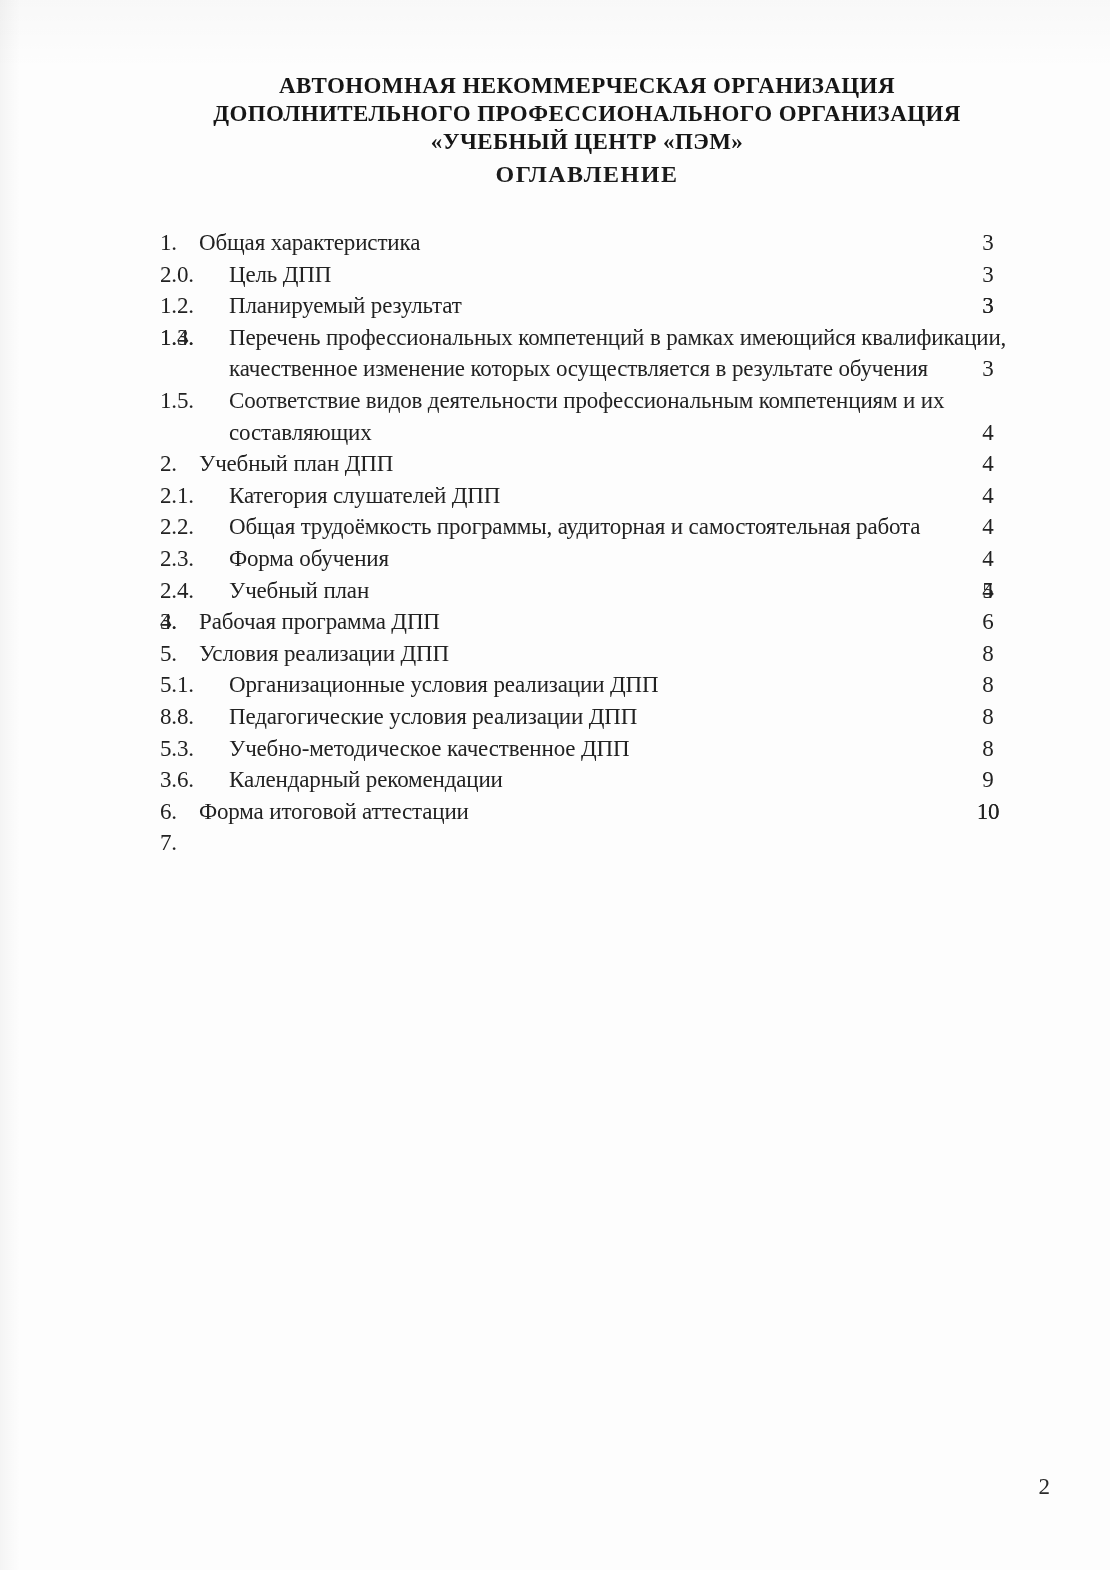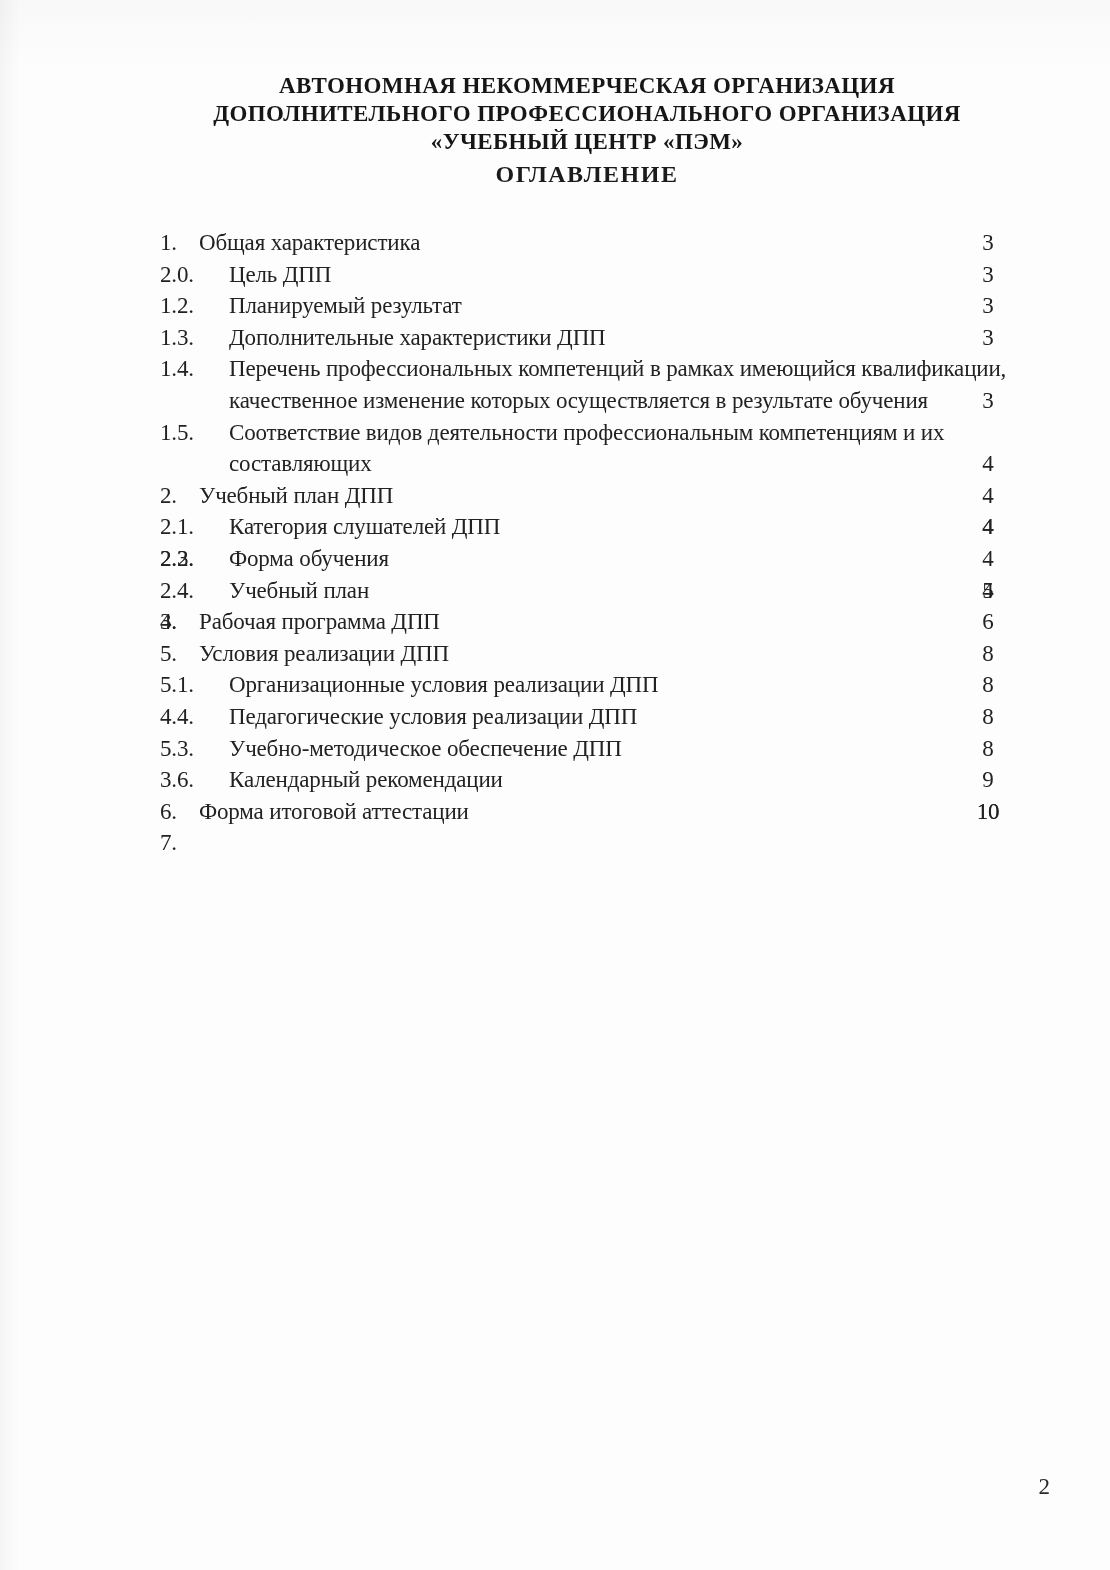--- a/index.html
+++ b/index.html
@@ -102,41 +102,41 @@
     </div>
       <div class="toc-entry level-2">
       <span class="num">2.0.</span><span class="title">Цель ДПП</span>
       <span class="page-num">3</span>
     </div>
       <div class="toc-entry level-2">
       <span class="num">1.2.</span><span class="title">Планируемый результат</span>
       <span class="page-num">3</span>
     </div>
       <div class="toc-entry level-2">
-      <span class="num">1.3.</span><span class="title">Дополнительные характеристики ДПП</span>
+      <span class="num">1.3.</span>
       <span class="page-num">3</span>
     </div>
       <div class="toc-entry level-2">
       <span class="num">1.4.</span><span class="title">Перечень профессиональных компетенций в рамках имеющийся квалификации, качественное изменение которых осуществляется в результате обучения</span>
       <span class="page-num">3</span>
     </div>
       <div class="toc-entry level-2">
       <span class="num">1.5.</span><span class="title">Соответствие видов деятельности профессиональным компетенциям и их составляющих</span>
       <span class="page-num">4</span>
     </div>
       <div class="toc-entry level-1">
       <span class="num">2.</span><span class="title">Учебный план ДПП</span>
       <span class="page-num">4</span>
     </div>
       <div class="toc-entry level-2">
       <span class="num">2.1.</span><span class="title">Категория слушателей ДПП</span>
       <span class="page-num">4</span>
     </div>
       <div class="toc-entry level-2">
-      <span class="num">2.2.</span>
+      <span class="num">2.2.</span><span class="title">Общая трудоёмкость программы, аудиторная и самостоятельная работа</span>
       <span class="page-num">4</span>
     </div>
       <div class="toc-entry level-2">
       <span class="num">2.3.</span><span class="title">Форма обучения</span>
       <span class="page-num">4</span>
     </div>
       <div class="toc-entry level-2">
       <span class="num">2.4.</span><span class="title">Учебный план</span>
       <span class="page-num">4</span>
     </div>
@@ -150,25 +150,25 @@
     </div>
       <div class="toc-entry level-1">
       <span class="num">5.</span><span class="title">Условия реализации ДПП</span>
       <span class="page-num">8</span>
     </div>
       <div class="toc-entry level-2">
       <span class="num">5.1.</span><span class="title">Организационные условия реализации ДПП</span>
       <span class="page-num">8</span>
     </div>
       <div class="toc-entry level-2">
-      <span class="num">4.4.</span><span class="title">Педагогические условия реализации ДПП</span>
+      <span class="num">8.8.</span><span class="title">Педагогические условия реализации ДПП</span>
       <span class="page-num">8</span>
     </div>
       <div class="toc-entry level-2">
-      <span class="num">5.3.</span><span class="title">Учебно-методическое обеспечение ДПП</span>
+      <span class="num">5.3.</span><span class="title">Учебно-методическое качественное ДПП</span>
       <span class="page-num">8</span>
     </div>
       <div class="toc-entry level-2">
       <span class="num">3.6.</span><span class="title">Календарный рекомендации</span>
       <span class="page-num">9</span>
     </div>
       <div class="toc-entry level-1">
       <span class="num">6.</span><span class="title">Форма итоговой аттестации</span>
       <span class="page-num">10</span>
     </div>

